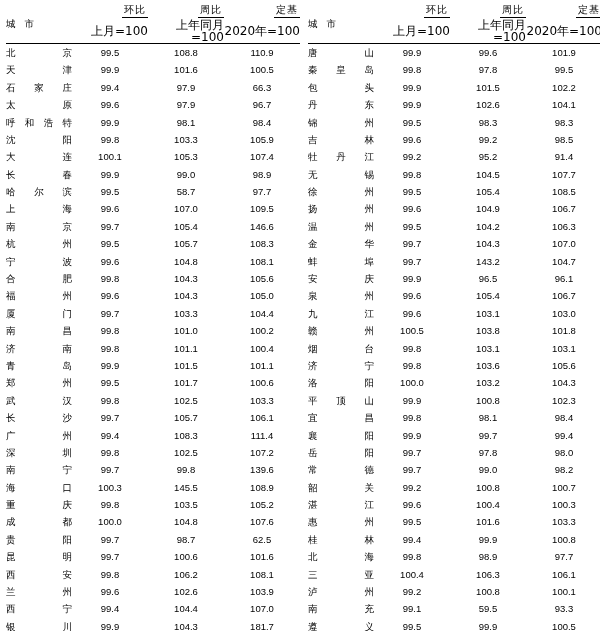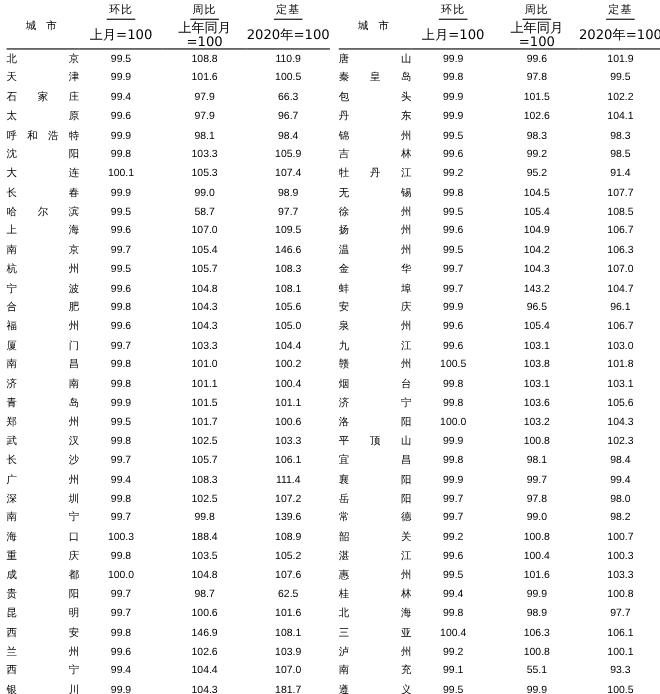--- a/index.html
+++ b/index.html
@@ -29,29 +29,28 @@
   table.grid td, table.grid th {
     border: 0;
     padding: 0;
     font-weight: normal;
     font-size: 9.5px;
     line-height: 1;
   }
   
   .hdr-city {
     width: 66px;
-    text-align: center;
     vertical-align: middle;
     font-size: 10px;
     letter-spacing: 3px;
     padding-left: 3px;
   }
   .hdr-group {
     width: 76px;
-    text-align: center;
+    text-align: right;
     vertical-align: middle;
   }
   .hdr-top {
     height: 15px;
     border-bottom: 1px solid #000;
   }
   .hdr-bot {
     height: 15px;
   }
   .topline {
@@ -400,21 +399,21 @@
           <td class="num-cell">139.6</td>
           <td class="spacer"></td>
           <td class="city-cell cjk">常德</td>
           <td class="num-cell">99.7</td>
           <td class="num-cell">99.0</td>
           <td class="num-cell">98.2</td>
         </tr>
         <tr>
           <td class="city-cell cjk">海口</td>
           <td class="num-cell">100.3</td>
-          <td class="num-cell">188.4</td>
+          <td class="num-cell">145.5</td>
           <td class="num-cell">108.9</td>
           <td class="spacer"></td>
           <td class="city-cell cjk">韶关</td>
           <td class="num-cell">99.2</td>
           <td class="num-cell">100.8</td>
           <td class="num-cell">100.7</td>
         </tr>
         <tr>
           <td class="city-cell cjk">重庆</td>
           <td class="num-cell">99.8</td>
@@ -455,21 +454,21 @@
           <td class="num-cell">101.6</td>
           <td class="spacer"></td>
           <td class="city-cell cjk">北海</td>
           <td class="num-cell">99.8</td>
           <td class="num-cell">98.9</td>
           <td class="num-cell">97.7</td>
         </tr>
         <tr>
           <td class="city-cell cjk">西安</td>
           <td class="num-cell">99.8</td>
-          <td class="num-cell">146.9</td>
+          <td class="num-cell">106.2</td>
           <td class="num-cell">108.1</td>
           <td class="spacer"></td>
           <td class="city-cell cjk">三亚</td>
           <td class="num-cell">100.4</td>
           <td class="num-cell">106.3</td>
           <td class="num-cell">106.1</td>
         </tr>
         <tr>
           <td class="city-cell cjk">兰州</td>
           <td class="num-cell">99.6</td>
@@ -482,21 +481,21 @@
           <td class="num-cell">100.1</td>
         </tr>
         <tr>
           <td class="city-cell cjk">西宁</td>
           <td class="num-cell">99.4</td>
           <td class="num-cell">104.4</td>
           <td class="num-cell">107.0</td>
           <td class="spacer"></td>
           <td class="city-cell cjk">南充</td>
           <td class="num-cell">99.1</td>
-          <td class="num-cell">55.1</td>
+          <td class="num-cell">59.5</td>
           <td class="num-cell">93.3</td>
         </tr>
         <tr>
           <td class="city-cell cjk">银川</td>
           <td class="num-cell">99.9</td>
           <td class="num-cell">104.3</td>
           <td class="num-cell">181.7</td>
           <td class="spacer"></td>
           <td class="city-cell cjk">遵义</td>
           <td class="num-cell">99.5</td>

